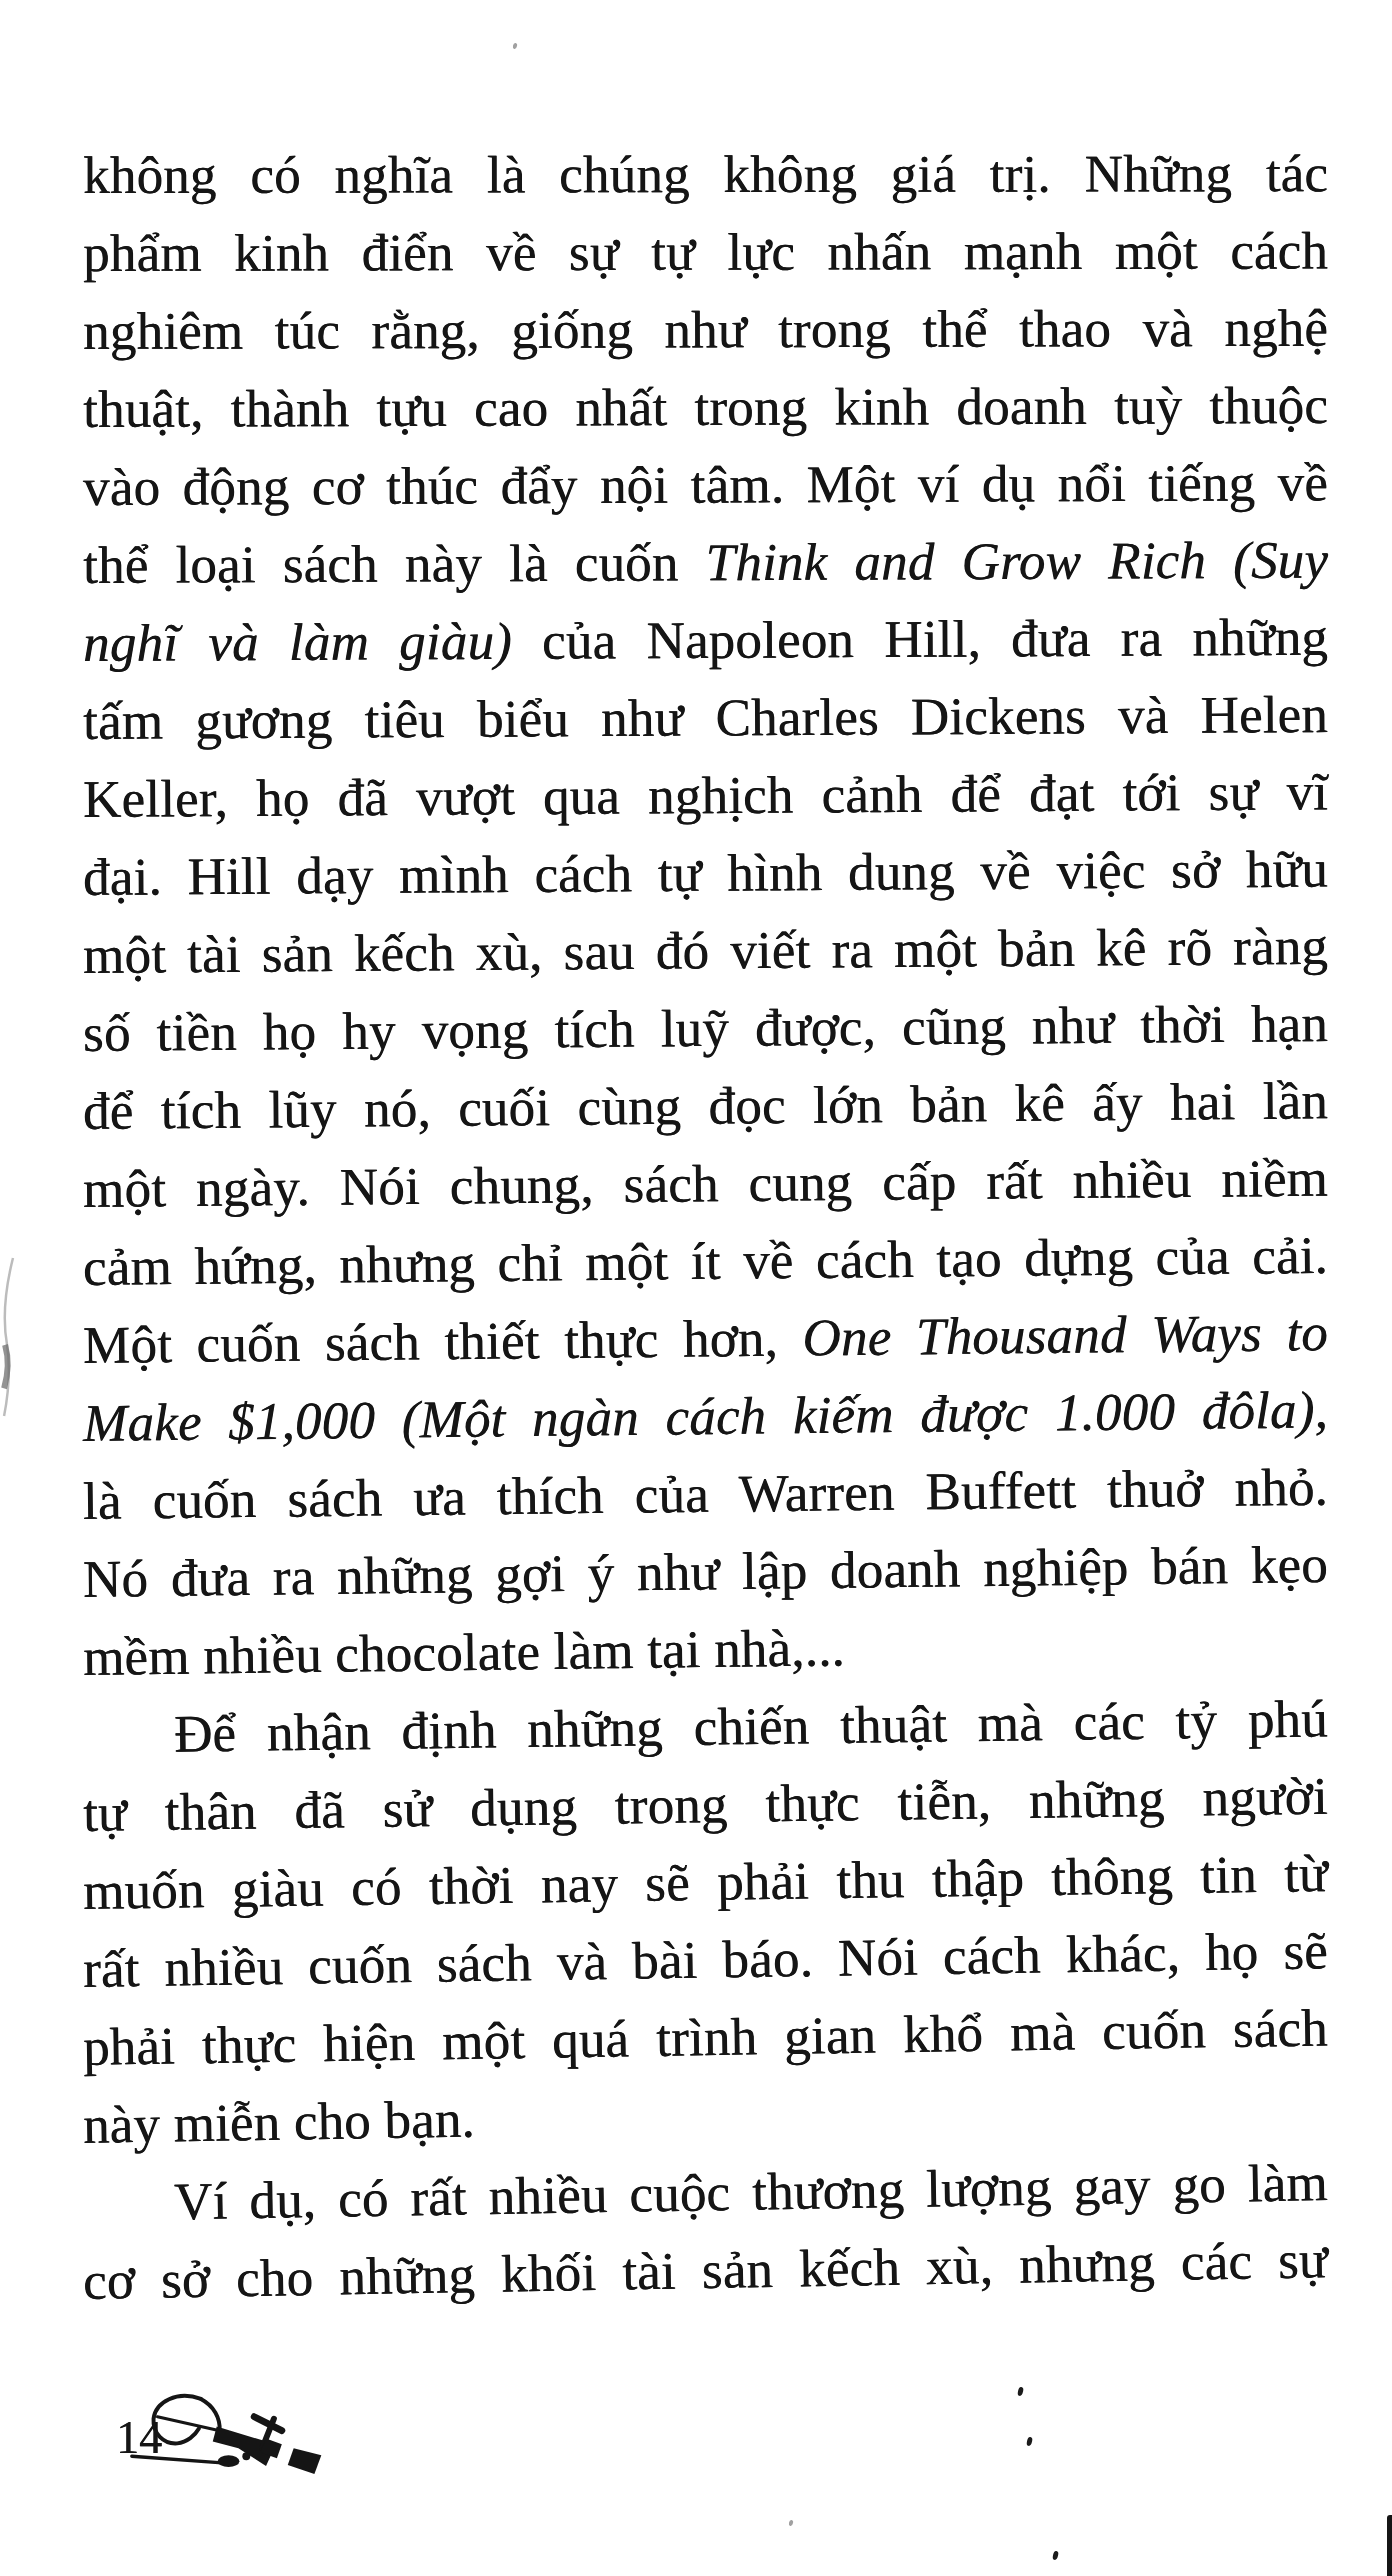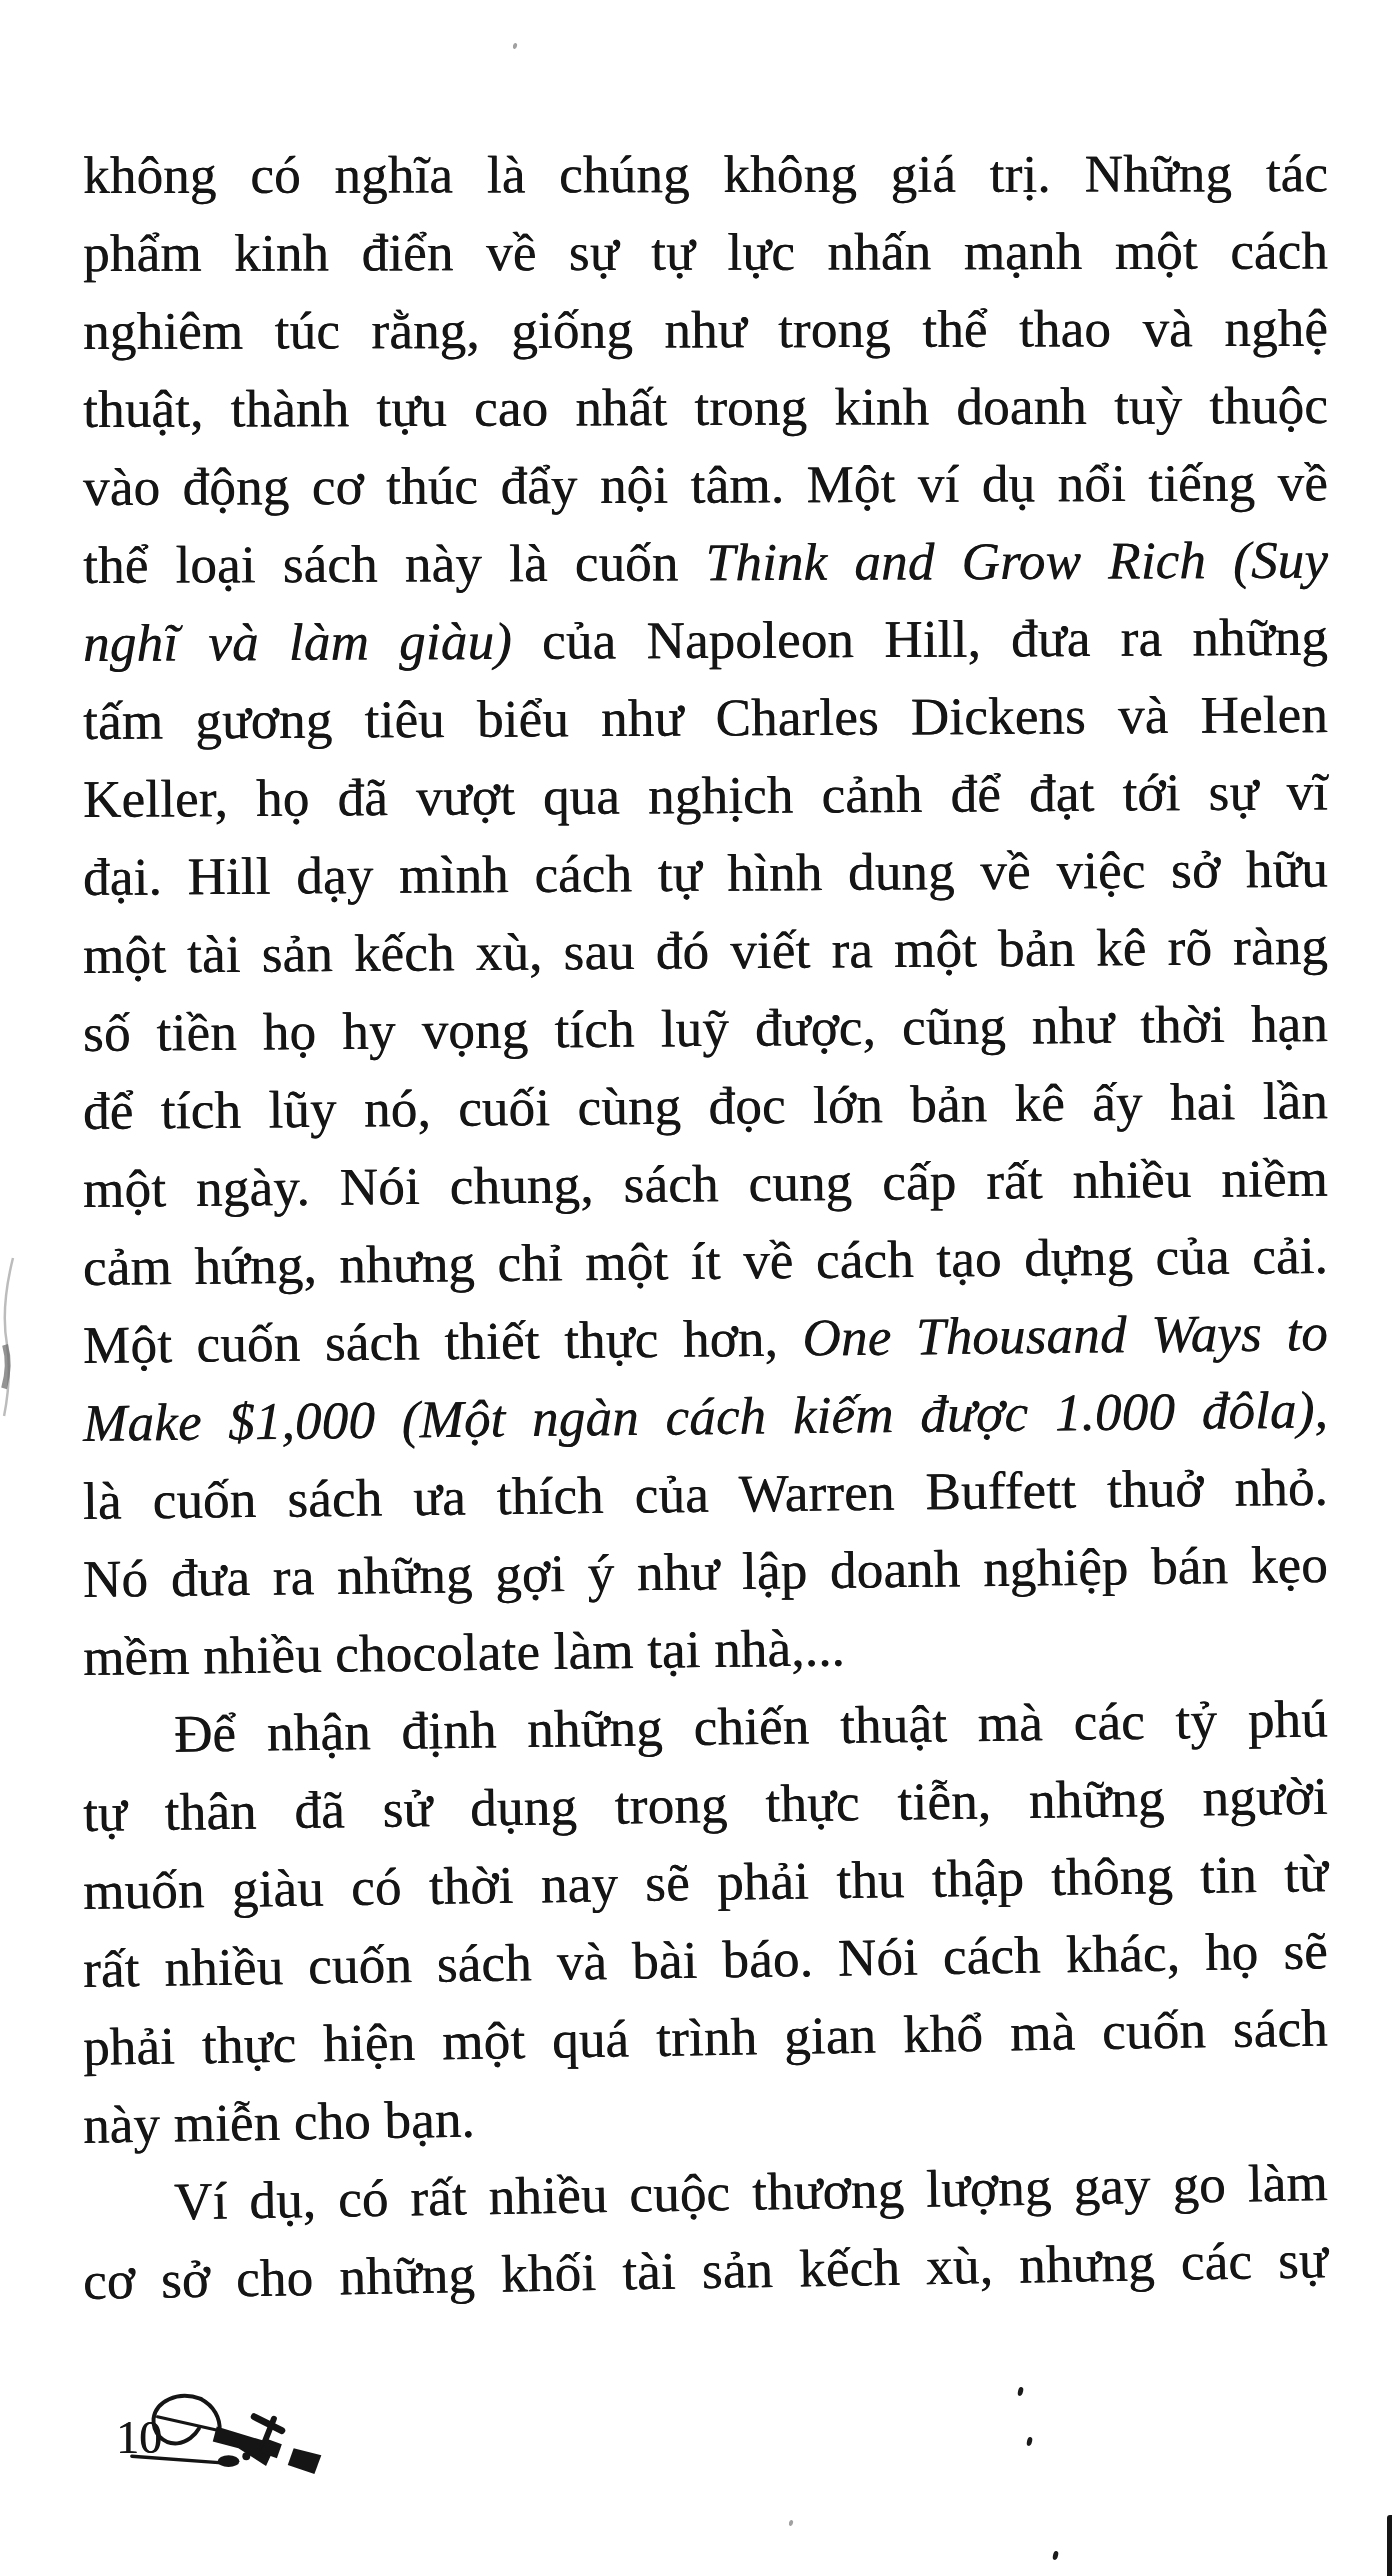--- a/index.html
+++ b/index.html
@@ -129,21 +129,21 @@
       <div class="line para-end" style="transform: rotate(-0.93deg);"><span>này miễn cho bạn.</span></div>
       <div class="line indent" style="transform: rotate(-0.964deg);"><span>Ví dụ, có rất nhiều cuộc thương lượng gay go làm</span></div>
       <div class="line" style="transform: rotate(-0.998deg);"><span>cơ sở cho những khối tài sản kếch xù, nhưng các sự</span></div>
     </div>
 
   <svg class="left-smudge" viewBox="0 0 22 170" aria-hidden="true">
     <path d="M 13 4 C 5 36, 2 64, 7 92 C 10 112, 9 138, 4 164" stroke="#8f8f8f" stroke-width="2.5" fill="none" opacity="0.6"></path>
     <path d="M 5 92 C 9 106, 8 122, 4 136" stroke="#6f6f6f" stroke-width="6" fill="none" opacity="0.75"></path>
   </svg>
 
-  <div class="page-number">10</div>
+  <div class="page-number">14</div>
 
   <svg class="pen-ornament" viewBox="0 0 230 95" aria-hidden="true">
 
     <path d="M 14 70 L 109 77" stroke="#151515" stroke-width="3.5" fill="none" stroke-linecap="round"></path>
 
     <path d="M 84 12 C 60 3, 38 15, 36 32 C 35 47, 46 58, 60 57 C 70 56, 78 49, 82 42" stroke="#151515" stroke-width="4" fill="none" stroke-linecap="round"></path>
     <path d="M 84 12 C 97 19, 104 31, 103 45" stroke="#151515" stroke-width="4" fill="none" stroke-linecap="round"></path>
 
     <path d="M 40 30 L 102 44" stroke="#151515" stroke-width="3" fill="none" stroke-linecap="round"></path>
 

